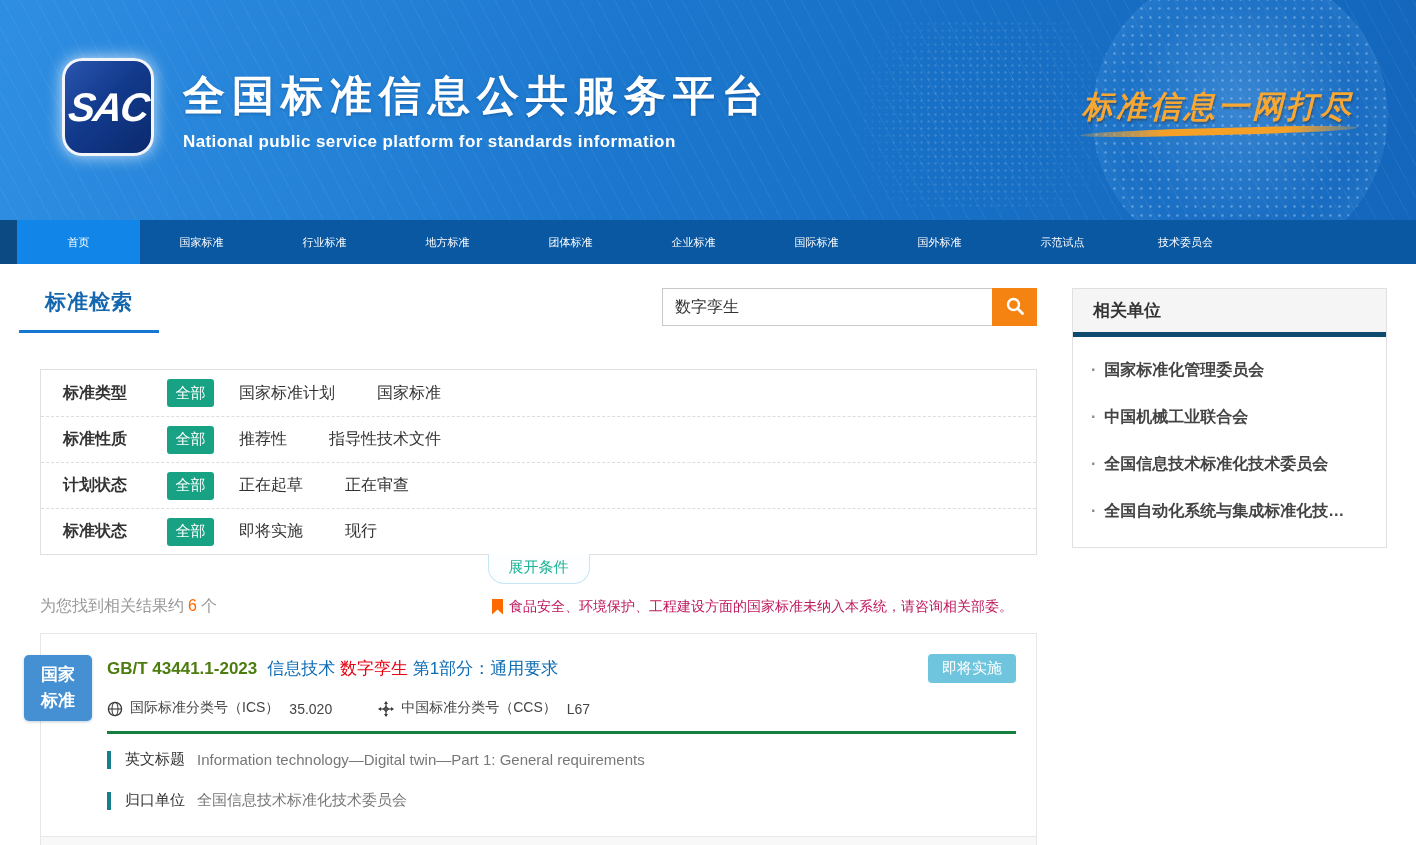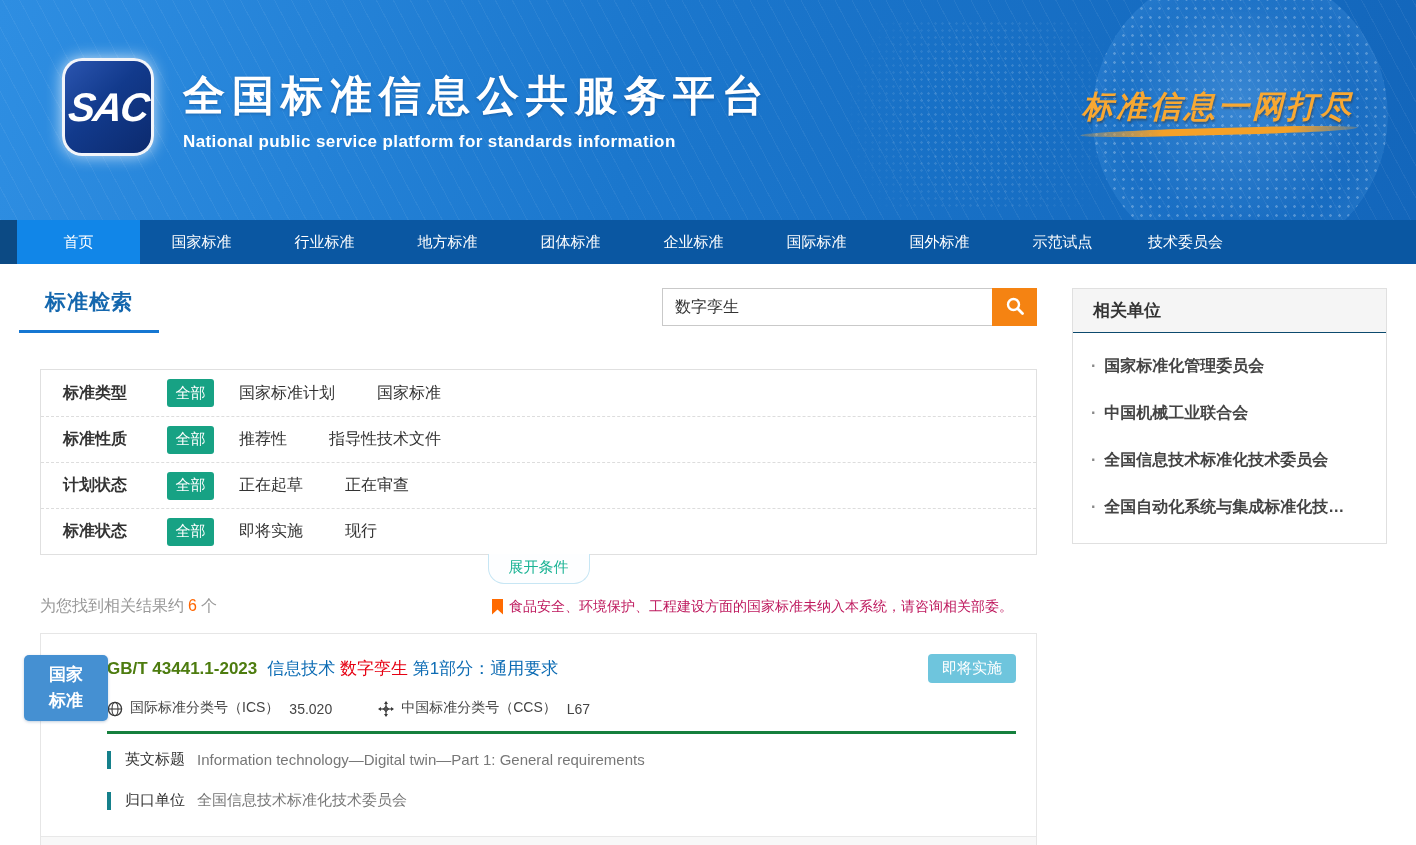--- a/index.html
+++ b/index.html
@@ -39,21 +39,21 @@
     font-family:"DejaVu Serif","Liberation Serif",serif;
     text-shadow:1px 2px 2px rgba(60,30,0,.35); }
   .slogan-swoosh { position:absolute; right:58px; top:128px; width:278px; height:7px;
     border-radius:50%/70%; transform:rotate(-1.6deg);
     background:linear-gradient(90deg,rgba(248,168,50,.25),#f5a128 30%,#f5a128 75%,rgba(248,168,50,.25)); }
 
   
   .nav { position:relative; height:44px; background:#0a57a2; display:flex; }
   .nav-strip { width:17px; height:44px; background:#0c4a84; }
   .nav-item { width:123px; height:44px; line-height:44px; text-align:center; color:#fff;
-    font-size:15px; cursor:pointer; }
+    font-size:11px; cursor:pointer; }
   .nav-item.active { background:#1186e8; }
 
   
   .content { display:flex; padding:24px 29px 0 40px; }
   .left-col { width:997px; }
   .sidebar { width:315px; margin-left:35px; border:1px solid #e0e0e0; align-self:flex-start; }
 
   
   .search-row { display:flex; align-items:flex-start; justify-content:space-between; height:67px;gap:36px; }
   .section-title-wrap { width:140px; margin-left:-21px; padding-bottom:14px; text-align:center;
@@ -85,21 +85,21 @@
   .results-info { display:flex; align-items:center; margin-top:12px; }
   .result-count { font-size:16px; color:#999; }
   .result-count .num { color:#ff6600; padding:0 4px; }
   .notice { display:flex; align-items:center; margin-left:auto; margin-right:24px; }
   .bookmark { width:11px; height:16px; margin-right:6px; background:#ff6a00;
     clip-path:polygon(0 0,100% 0,100% 100%,50% 68%,0 100%); }
   .notice-text { font-size:14px; color:#be185d; }
 
   
   .card { position:relative; border:1px solid #e6e6e6; margin-top:16px; }
-  .card-badge { position:absolute; left:-17px; top:21px; width:84px; height:66px;
+  .card-badge { position:absolute; left:-17px; top:21px; width:68px; height:66px;
     background:#4590d2; border-radius:5px; color:#fff; font-size:17px; font-weight:bold;
     display:flex; flex-direction:column; align-items:center; justify-content:center;
     line-height:1.55; box-shadow:0 1px 3px rgba(0,60,120,.25); }
   .card-main { padding:20px 20px 0 66px; }
   .card-title-row { display:flex; align-items:center; }
   .std-code { font-size:17px; font-weight:bold; color:#4d7c0f; margin-right:10px; cursor:pointer; }
   .std-title { font-size:17px; color:#0d6cb4; cursor:pointer; }
   .std-title .hl { color:#e60012; }
   .status-badge { margin-left:auto; background:#6ec5dd; color:#fff; font-size:15px;
     padding:5px 14px; border-radius:4px; }
@@ -112,21 +112,21 @@
   .sub-row + .sub-row { margin-top:22px; }
   .teal-bar { width:4px; height:18px; background:#15808b; margin-right:14px; }
   .sub-label { font-size:15px; color:#333; margin-right:12px; white-space:nowrap; }
   .sub-value { font-size:15px; color:#777; }
   .card-footer { margin-top:12px; background:#f8f8f8; border-top:1px solid #e8e8e8;
     height:40px; display:flex; align-items:center; justify-content:flex-end; padding-right:22px; }
   .date-item { display:flex; align-items:center; margin-left:38px; font-size:15px; color:#333; }
   .date-item svg { margin-right:7px; }
 
   
-  .sidebar-header { background:#f5f5f5; border-bottom:1px solid #0c4a6e; padding:10px 20px; }
+  .sidebar-header { background:#f5f5f5; border-bottom:5px solid #0c4a6e; padding:10px 20px; }
   .sidebar-title { font-size:17px; font-weight:bold; color:#333; }
   .sidebar-list { list-style:none; padding:10px 18px 12px;font-weight:bold; }
   .sidebar-item { padding:13px 0; font-size:16px; color:#444; cursor:pointer;
     white-space:nowrap; overflow:hidden; text-overflow:ellipsis; }
   .sidebar-item .bullet { color:#888; margin-right:8px; }
 </style>
 </head>
 <body>
 
 <div class="banner">

